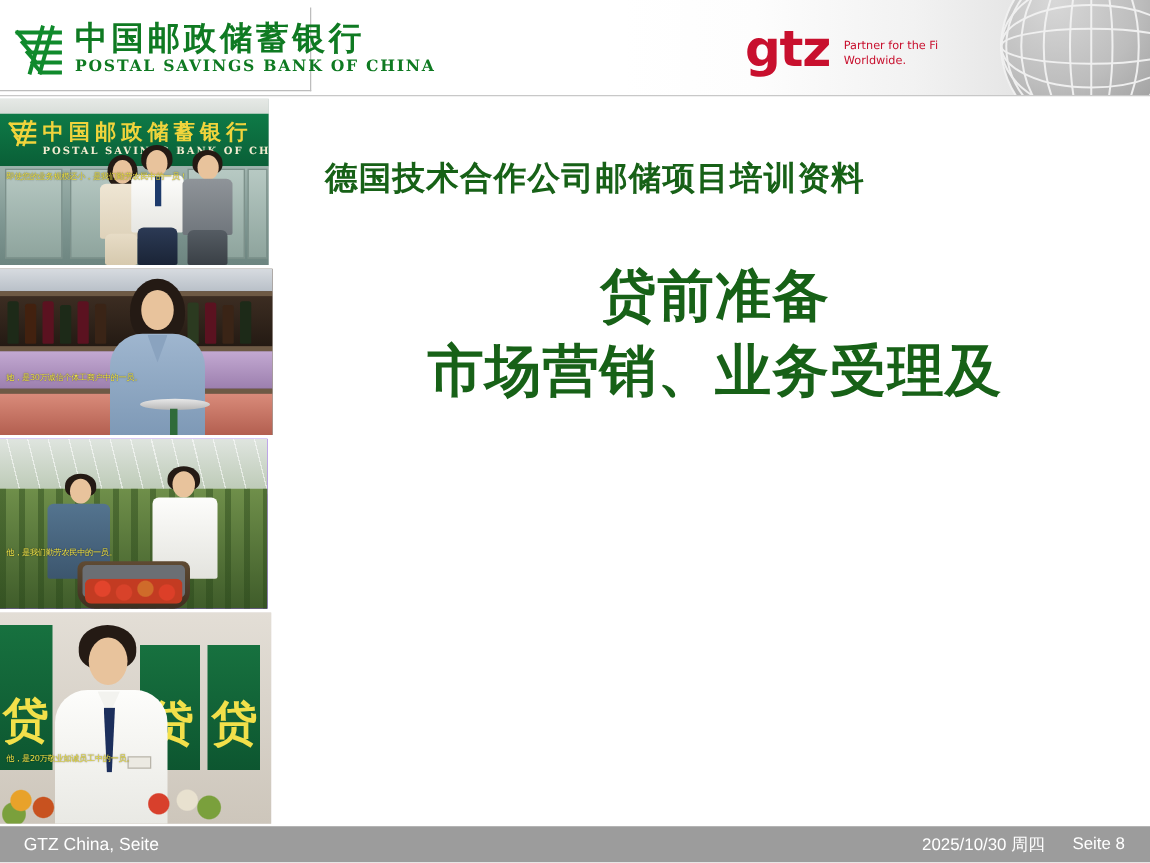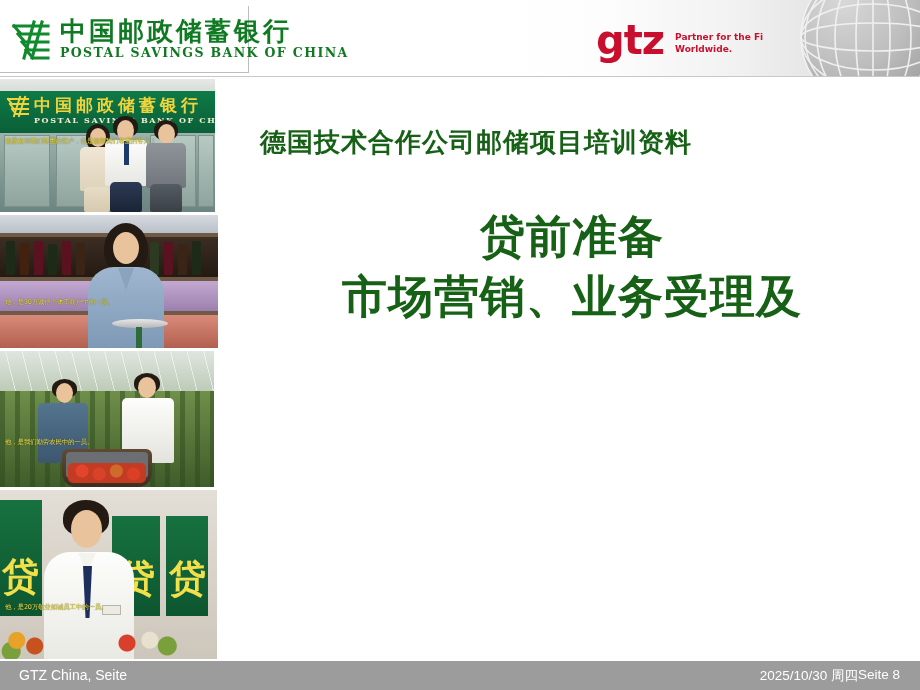--- a/index.html
+++ b/index.html
@@ -95,21 +95,20 @@
     letter-spacing: -1px;
   }
   #gtz-tagline {
     margin-left: 11px;
     margin-top: 6px;
     font-family: "DejaVu Sans", sans-serif;
     font-size: 9px;
     line-height: 12px;
     color: #c8102e;
     white-space: nowrap;
-    font-weight: bold;
   }
 
   
   #photo-strip {
     position: absolute;
     left: 0; top: 79px;
     width: 222px; height: 580px;
   }
   .photo {
     position: absolute;
@@ -215,20 +214,21 @@
     left: 19px; top: 6px;
     font-size: 14px;
     font-family: "Liberation Sans", sans-serif;
   }
   #footer-right {
     position: absolute;
     right: 20px; top: 6px;
     font-size: 13.5px;
     font-family: "Liberation Sans", sans-serif;
     display: flex;
+    gap: 22px;
     text-align: center;
   }
 </style>
 </head>
 <body>
 
 <div id="header">
 
   <div id="header-gradient"></div>
 
@@ -319,21 +319,21 @@
       <div class="torso" style="left:110px; top:103px; width:32px; height:30px; background:linear-gradient(#2c3a55,#1a2436);"></div>
     </div>
 
     <div class="person">
       <div class="hair" style="left:154px; top:41px; width:24px; height:20px;"></div>
       <div class="head" style="left:158px; top:45px; width:17px; height:20px;"></div>
       <div class="torso" style="left:146px; top:64px; width:40px; height:45px; background:linear-gradient(#8f9499,#70767c);"></div>
       <div class="torso" style="left:150px; top:105px; width:32px; height:28px; background:linear-gradient(#555c63,#3a4046);"></div>
     </div>
 
-    <div class="photo-caption" style="top:58px;">也是值得我们尊重的客户，也是值得我们尊重的客户！</div>
+    <div class="photo-caption" style="top:58px;">即使您的业务规模还小，是我们勤劳农民中的一员！</div>
   </div>
 
   <div class="photo" id="photo-2">
     <div class="shelf-row" style="top:0;  height:18px; background:linear-gradient(#d7dbe0,#b9c0c8);"></div>
     <div class="shelf-row" style="top:18px;height:4px;  background:#6e5a45;"></div>
     <div class="shelf-row" style="top:22px;height:40px; background:linear-gradient(#3c2d22,#241a13);"></div>
     <div class="shelf-row" style="top:62px;height:4px;  background:#6e5a45;"></div>
     <div class="shelf-row" style="top:66px;height:30px; background:linear-gradient(#c3a9d2,#9c7fae);"></div>
     <div class="shelf-row" style="top:96px;height:4px;  background:#6e5a45;"></div>
     <div class="shelf-row" style="top:100px;height:33px;background:linear-gradient(#d98b7a,#b35f50);"></div>

